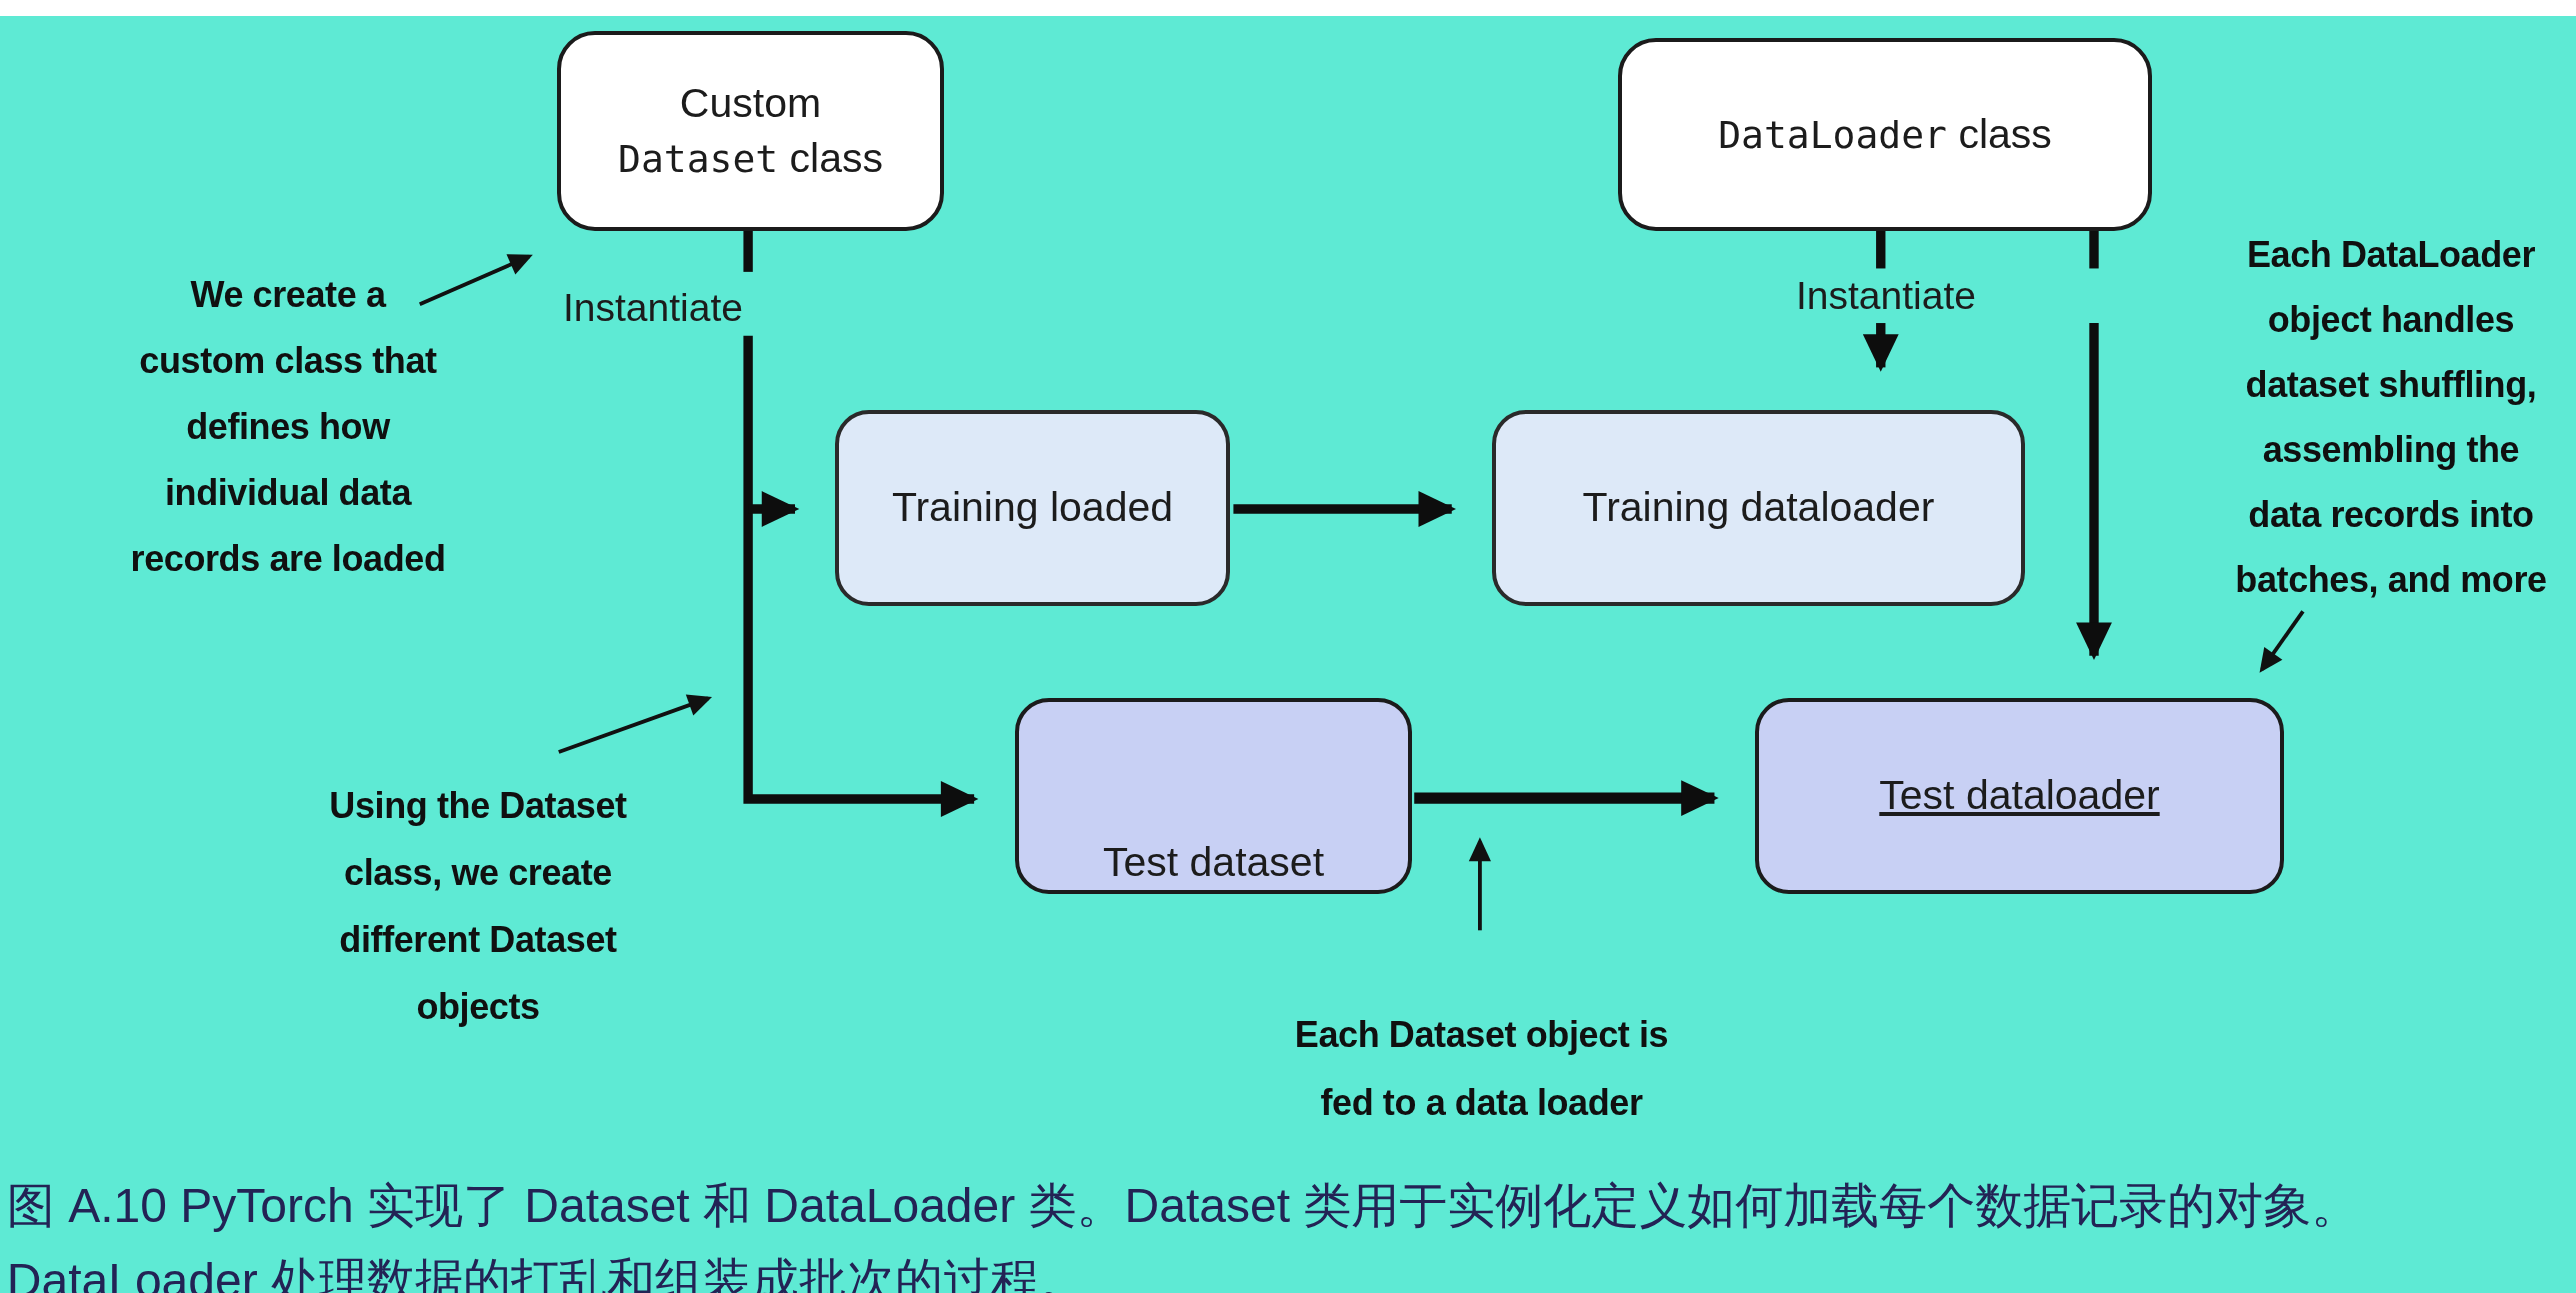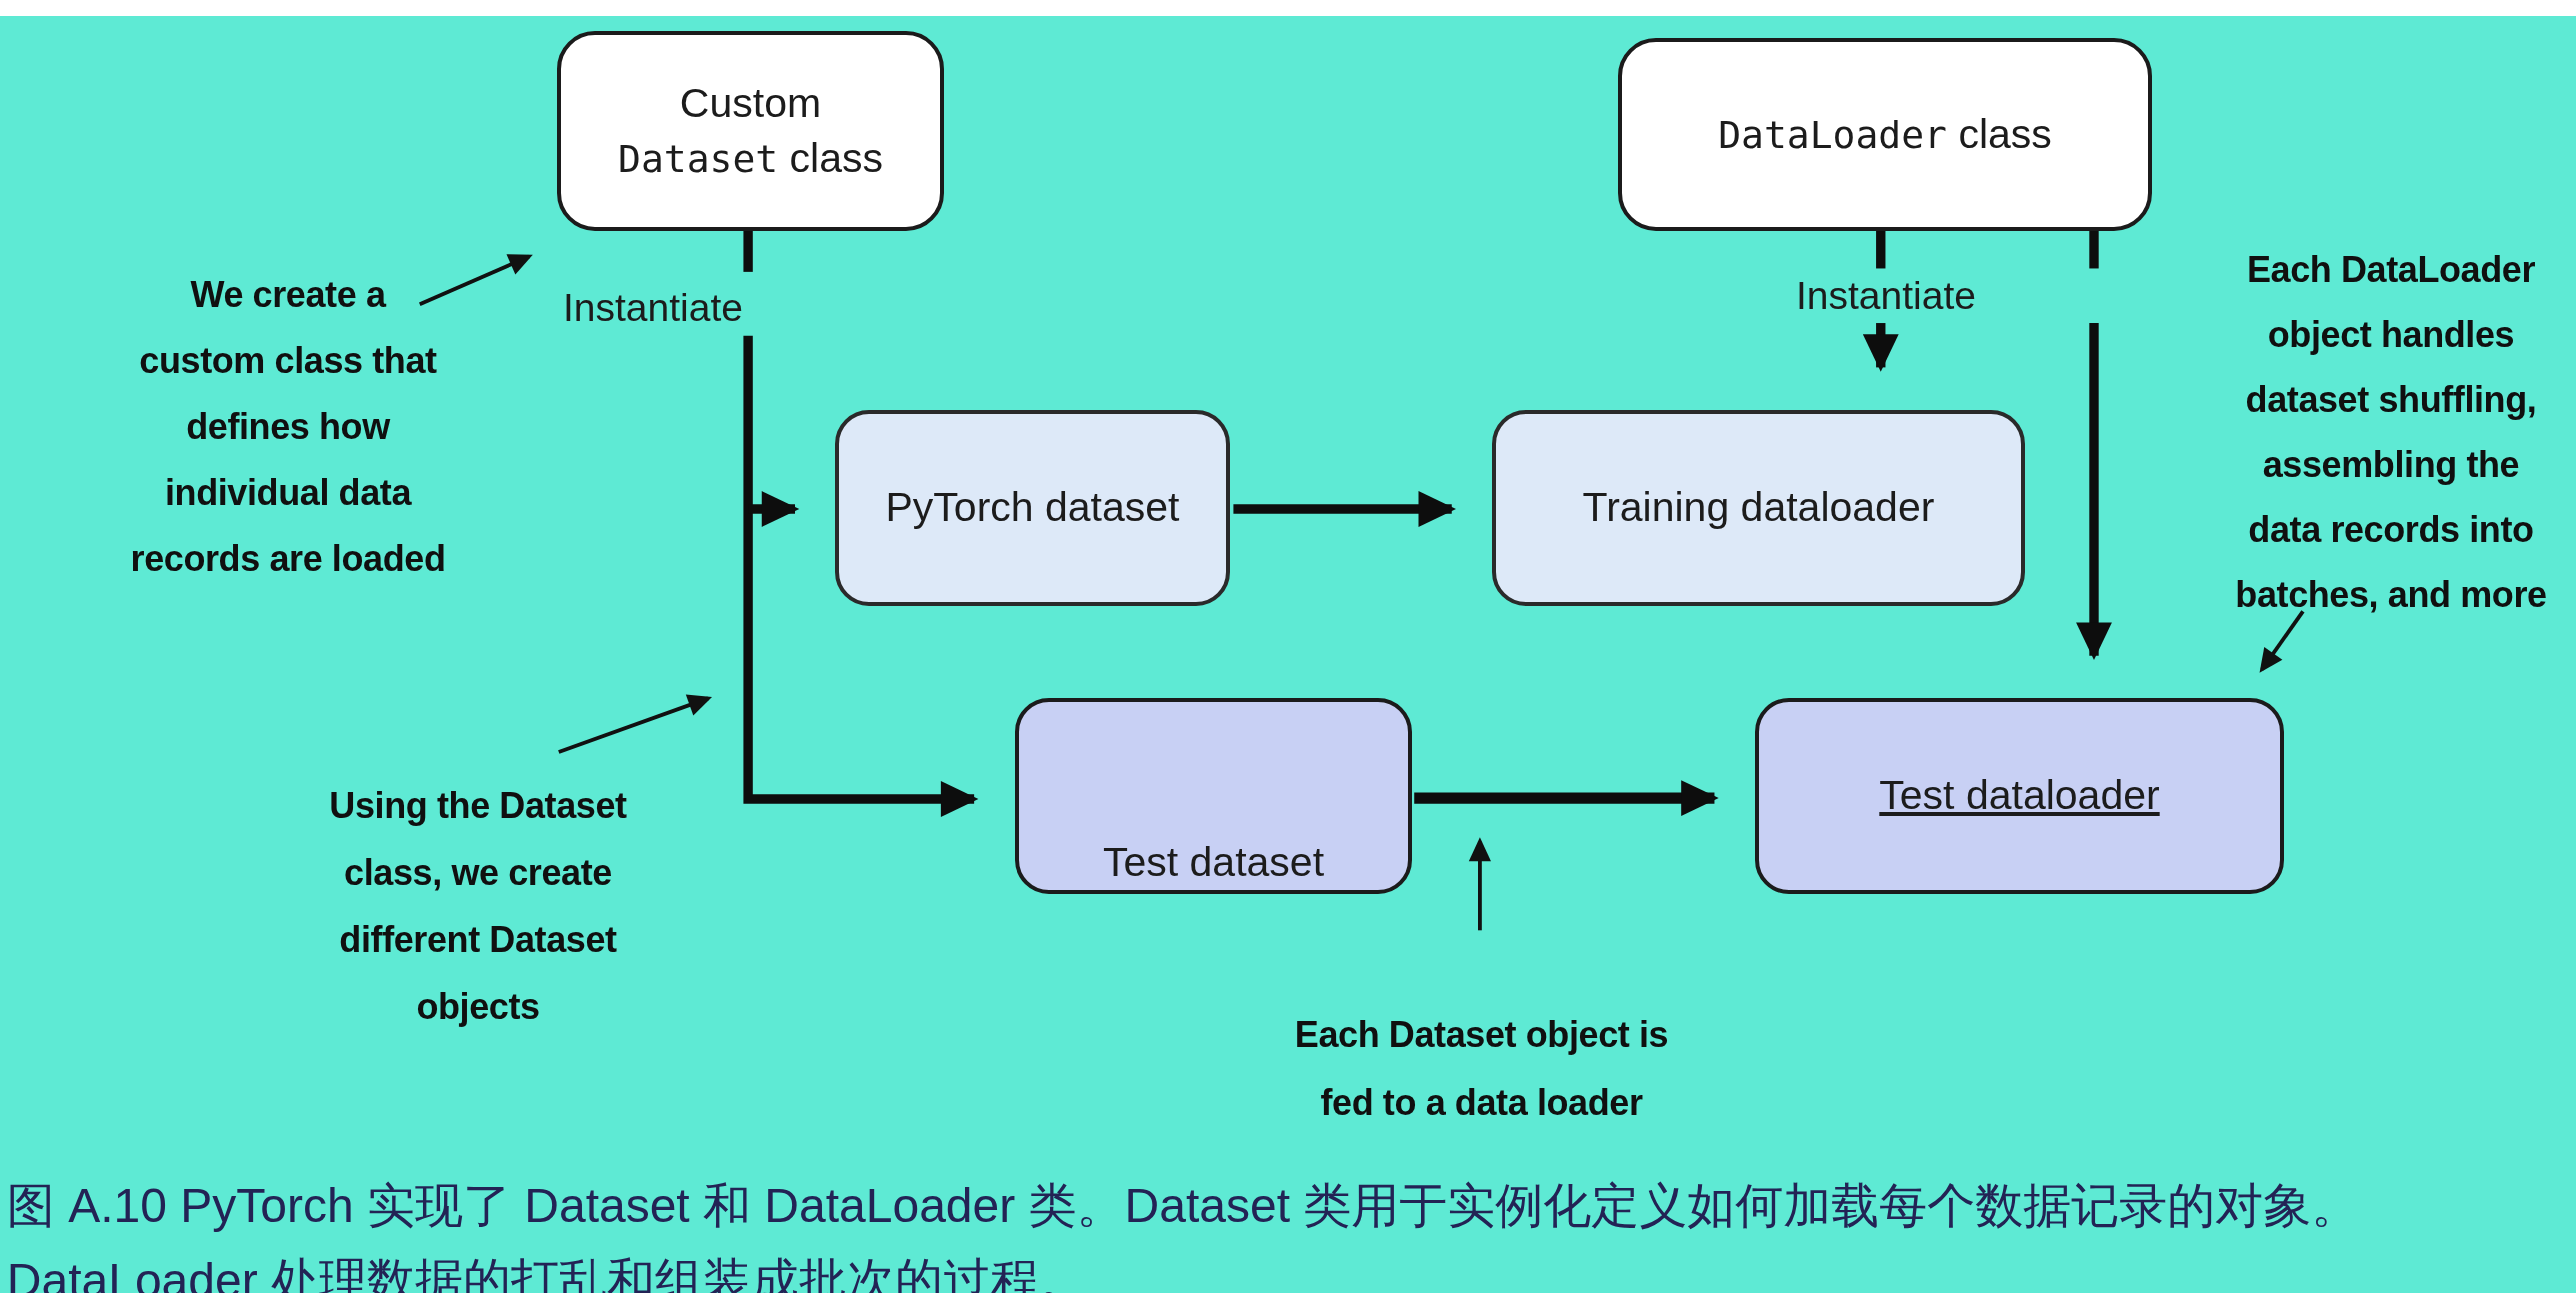--- a/index.html
+++ b/index.html
@@ -69,21 +69,21 @@
       <div>Custom</div>
       <div><span class="code">Dataset</span><span> class</span></div>
     </div>
   </div>
 
   <div class="node classbox" style="left:1618px;top:22px;width:534px;height:193px;">
     <div><span class="code">DataLoader</span><span> class</span></div>
   </div>
 
   <div class="node train" style="left:835px;top:394px;width:395px;height:196px;">
-    <span>PyTorch dataset</span>
+    <span>Training loaded</span>
   </div>
 
   <div class="node train" style="left:1492px;top:394px;width:533px;height:196px;">
     <span>Training dataloader</span>
   </div>
 
   <div class="node test" style="left:1015px;top:682px;width:397px;height:196px;align-items:flex-end;">
     <span>Test dataset</span>
   </div>
 
@@ -108,21 +108,21 @@
     <div>class, we create</div>
     <div>different Dataset</div>
     <div>objects</div>
   </div>
 
   <div class="ann" style="left:1262px;top:985px;width:439px;line-height:68px;">
     <div>Each Dataset object is</div>
     <div>fed to a data loader</div>
   </div>
 
-  <div class="ann" style="left:2216px;top:221px;width:350px;line-height:65px;">
+  <div class="ann" style="left:2216px;top:206px;width:350px;line-height:65px;">
     <div>Each DataLoader</div>
     <div>object handles</div>
     <div>dataset shuffling,</div>
     <div>assembling the</div>
     <div>data records into</div>
     <div>batches, and more</div>
   </div>
 
   <div class="caption">
     <div>图 A.10 PyTorch 实现了 Dataset 和 DataLoader 类。Dataset 类用于实例化定义如何加载每个数据记录的对象。</div>

